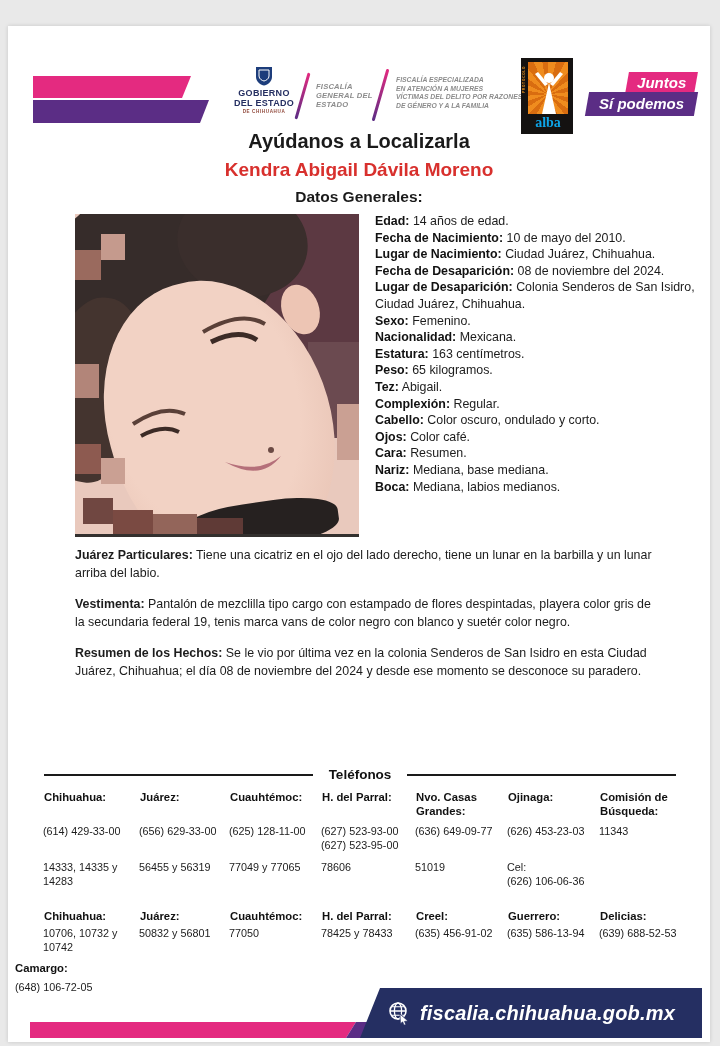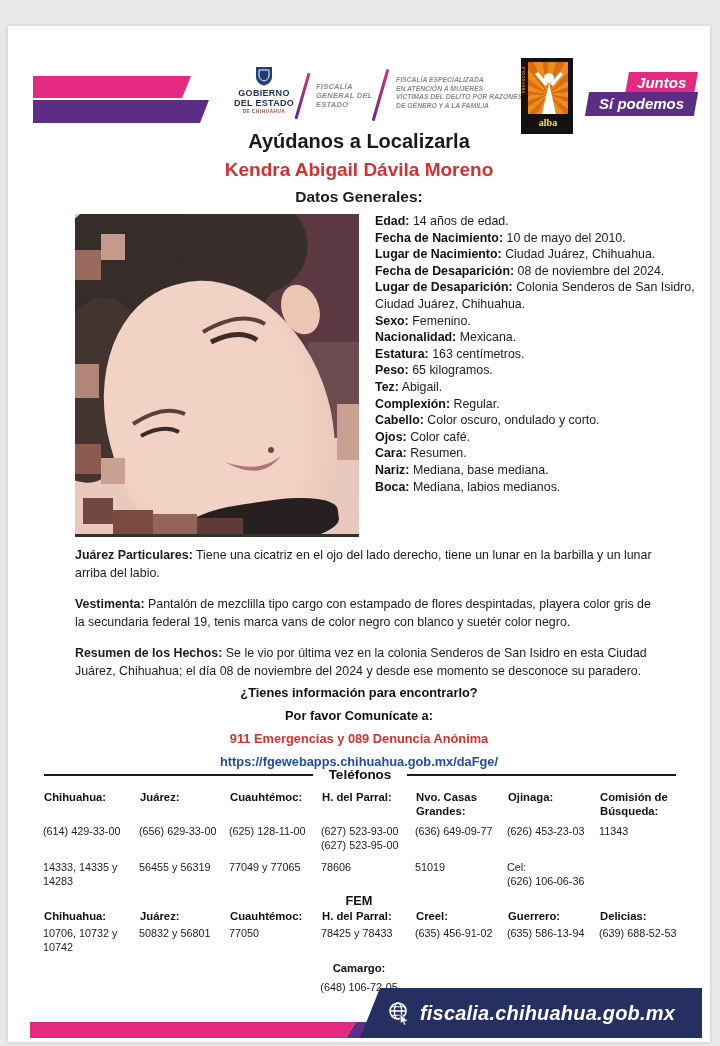--- a/index.html
+++ b/index.html
@@ -25,21 +25,21 @@
   .fge { position:absolute; left:308px; top:32px; width:90px; color:#8c8c8c; font-style:italic; font-weight:bold; }
   .fge div { font-size:7.6px; line-height:9px; letter-spacing:.2px; }
 
   .fem-hdr-txt { position:absolute; left:388px; top:26px; width:140px; color:#8c8c8c; font-style:italic; font-weight:bold; }
   .fem-hdr-txt div { font-size:6.8px; line-height:8.6px; }
 
   .alba { position:absolute; left:513px; top:8px; width:52px; height:76px; background:#141211; padding:4px 5px 0 7px; }
   .alba .inner { position:relative; width:100%; height:52px; background:
       repeating-conic-gradient(from 0deg at 50% 62%, #ef8c1e 0deg 14deg, #d96d10 14deg 28deg); overflow:hidden; }
   .alba .proto { position:absolute; left:1px; top:8px; writing-mode:vertical-rl; transform:rotate(180deg); font-size:3.5px; color:#e8921e; letter-spacing:.5px; font-weight:bold; }
-  .alba .brand { display:block; text-align:center; color:#fde047; font-weight:bold; font-size:10px; line-height:18px; font-family:"Liberation Serif", serif; }
+  .alba .brand { display:block; text-align:center; color:#0ea5e9; font-weight:bold; font-size:14px; line-height:18px; font-family:"Liberation Serif", serif; }
   .slogan { position:absolute; right:14px; top:22px; text-align:right; font-style:italic; font-weight:bold; color:#fff; }
   .slogan .l1 { display:inline-block; background:var(--pink); padding:2px 10px 3px; font-size:15px; transform:skewX(-10deg); }
   .slogan .l2 { display:inline-block; background:var(--purple); padding:3px 12px 4px; font-size:15px; transform:skewX(-10deg); margin-top:-2px; }
   .slogan .l1 span, .slogan .l2 span { display:inline-block; transform:skewX(10deg); }
 
   
   .title  { position:absolute; left:0; top:104px; width:100%; text-align:center; font-size:20px; font-weight:bold; color:#1a1a1a; }
   .name   { position:absolute; left:0; top:133px; width:100%; text-align:center; font-size:19px; font-weight:bold; color:var(--red); }
   .datos  { position:absolute; left:0; top:162px; width:100%; text-align:center; font-size:15.5px; font-weight:bold; color:#1a1a1a; }
 
@@ -78,21 +78,21 @@
 
   .grid7 { position:absolute; left:33px; width:638px; display:grid; grid-template-columns:96px 90px 92px 94px 92px 92px 82px; column-gap:0; text-align:left; }
   .grid7 .hd { font-size:11.3px; font-weight:bold; color:#111; line-height:13.5px; padding:0 3px; }
   .grid7 .cd { font-size:10.8px; color:#1c1c1c; line-height:13.5px; white-space:pre-line; padding:0 2px; }
   #tel-head { top:765px; }
   #tel-row1 { top:799px; }
   #tel-row2 { top:835px; }
   .fem-title { position:absolute; left:0; top:867px; width:100%; text-align:center; font-size:12.8px; font-weight:bold; color:#111; }
   #fem-head { top:884px; }
   #fem-row  { top:901px; }
-  .camargo { position:absolute; left:0; top:936px; width:100%; text-align:center; }
+  .camargo { position:absolute; left:7px; top:936px; width:100%; }
   .camargo .cl { font-size:11.3px; font-weight:bold; color:#111; margin-bottom:7px; }
   .camargo .cv { font-size:10.8px; color:#1c1c1c; }
 
   
   .f-stripe-pink { position:absolute; left:22px; top:996px; width:326px; height:16px; background:var(--pink); clip-path:polygon(0 0,100% 0,calc(100% - 10px) 100%,0 100%); }
   .f-stripe-purple { position:absolute; left:338px; top:996px; width:356px; height:16px; background:var(--purple); clip-path:polygon(10px 0,100% 0,100% 100%,0 100%); }
   .f-navy { position:absolute; left:352px; top:962px; width:342px; height:50px; background:var(--navy); clip-path:polygon(20px 0,100% 0,100% 100%,0 100%); display:flex; align-items:center; justify-content:center; gap:9px; color:#fff; }
   .f-navy .url { font-size:20px; font-weight:bold; font-style:italic; letter-spacing:.2px; }
 </style>
 </head>
@@ -201,26 +201,20 @@
       <div class="info-row"><b>Nariz:</b> <span>Mediana, base mediana.</span></div>
       <div class="info-row"><b>Boca:</b> <span>Mediana, labios medianos.</span></div>
     </div>
 
   <div class="paras" id="para-list">
       <p class="para"><b>Juárez Particulares:</b> <span>Tiene una cicatriz en el ojo del lado derecho, tiene un lunar en la barbilla y un lunar arriba del labio.</span></p>
       <p class="para"><b>Vestimenta:</b> <span>Pantalón de mezclilla tipo cargo con estampado de flores despintadas, playera color gris de la secundaria federal 19, tenis marca vans de color negro con blanco y suetér color negro.</span></p>
       <p class="para"><b>Resumen de los Hechos:</b> <span>Se le vio por última vez en la colonia Senderos de San Isidro en esta Ciudad Juárez, Chihuahua; el día 08 de noviembre del 2024 y desde ese momento se desconoce su paradero.</span></p>
     </div>
 
-  <div class="contact">
-    <div class="q">¿Tienes información para encontrarlo?</div>
-    <div class="pl">Por favor Comunícate a:</div>
-    <div class="em">911 Emergencias y 089 Denuncia Anónima</div>
-    <div class="url">https://fgewebapps.chihuahua.gob.mx/daFge/</div>
-  </div>
 
   <div class="tel-title">
     <div class="rule"></div>
     <div class="t">Teléfonos</div>
     <div class="rule"></div>
   </div>
   <div class="grid7" id="tel-head">
       <div class="hd">Chihuahua:</div>
       <div class="hd">Juárez:</div>
       <div class="hd">Cuauhtémoc:</div>
@@ -243,21 +237,20 @@
       <div class="cd">14333, 14335 y 14283</div>
       <div class="cd">56455 y 56319</div>
       <div class="cd">77049 y 77065</div>
       <div class="cd">78606</div>
       <div class="cd">51019</div>
       <div class="cd">Cel:
 (626) 106-06-36</div>
       <div class="cd"></div>
     </div>
 
-  <div class="fem-title">FEM</div>
   <div class="grid7" id="fem-head">
       <div class="hd">Chihuahua:</div>
       <div class="hd">Juárez:</div>
       <div class="hd">Cuauhtémoc:</div>
       <div class="hd">H. del Parral:</div>
       <div class="hd">Creel:</div>
       <div class="hd">Guerrero:</div>
       <div class="hd">Delicias:</div>
     </div>
   <div class="grid7" id="fem-row">

